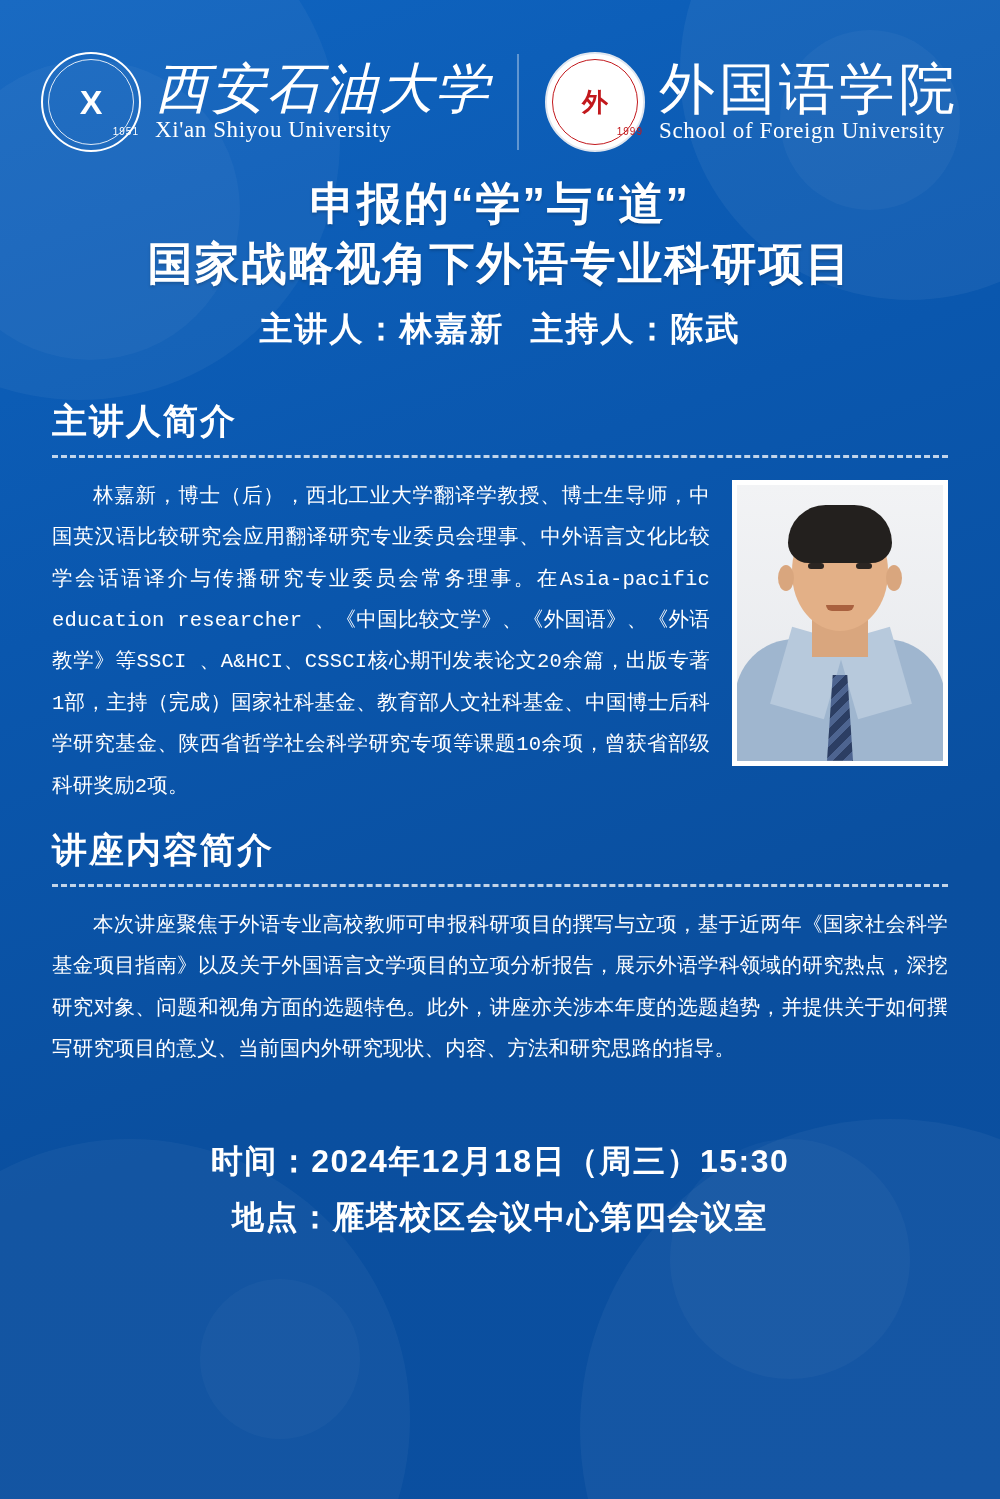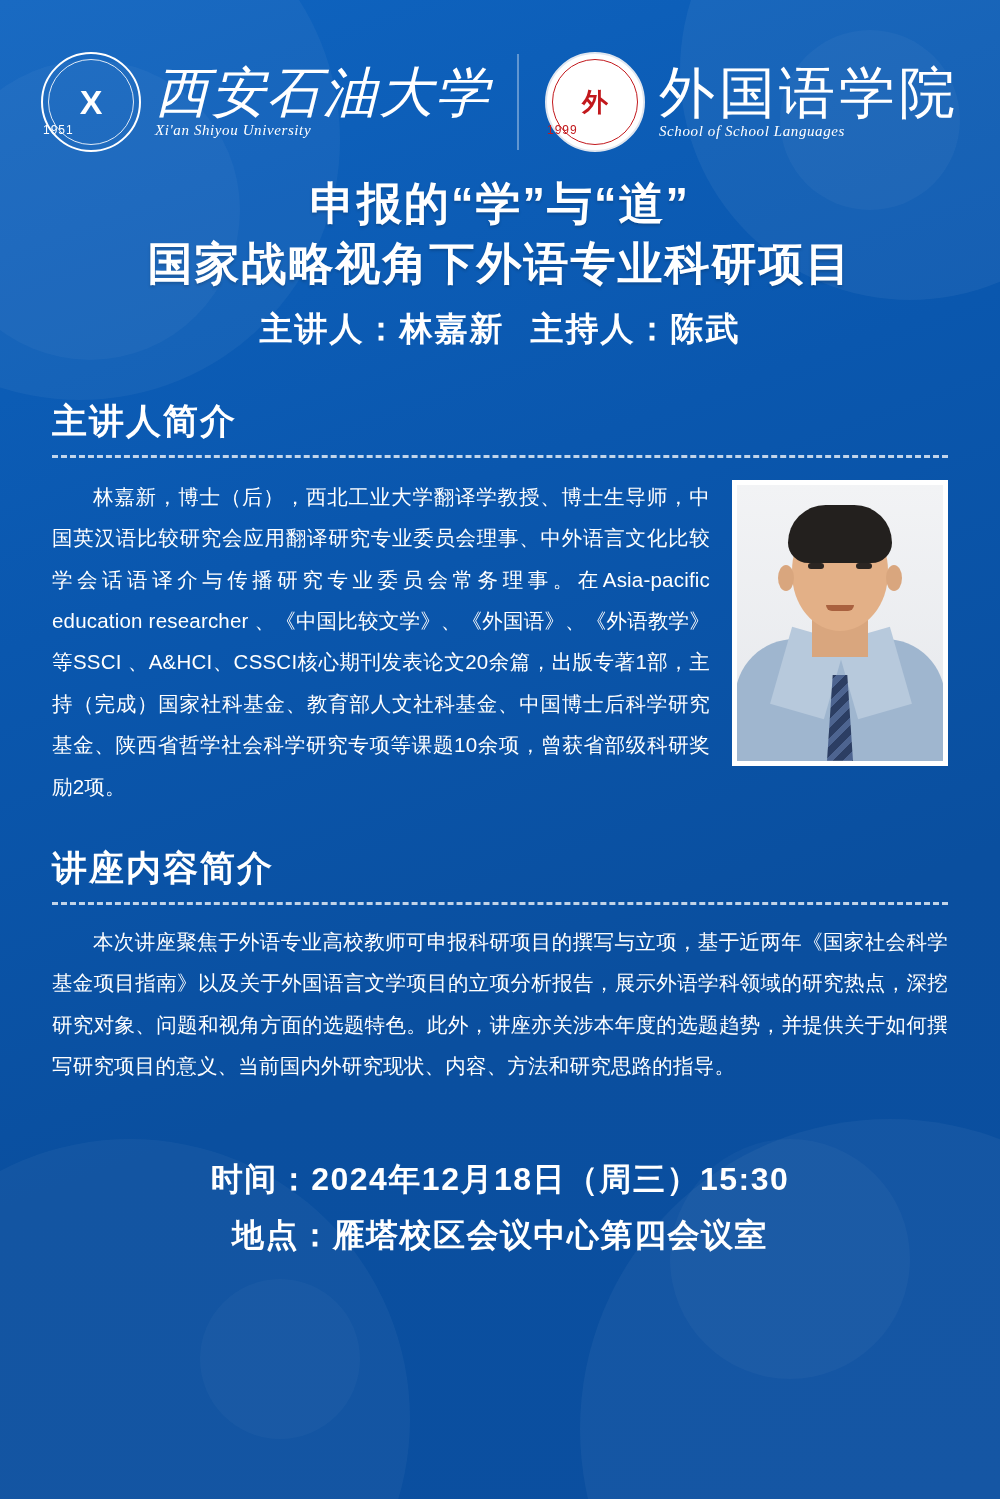--- a/index.html
+++ b/index.html
@@ -82,22 +82,22 @@
   }
   .seal.red .seal-core {
     color: #c2181c;
     font-size: 26px;
   }
   .seal-year {
     position: absolute;
     bottom: 13px;
     left: 0;
     right: 0;
-    text-align: left;
-    font-size: 12px;
+    text-align: right;
+    font-size: 10px;
     color: #ffffff;
     letter-spacing: 1px;
   }
   .seal.red .seal-year { color: #c2181c; }
 
   .logo-text {
     display: flex;
     flex-direction: column;
     justify-content: center;
   }
@@ -105,25 +105,24 @@
     font-family: "Liberation Serif", "DejaVu Serif", serif;
     font-size: 54px;
     font-weight: normal;
     color: #ffffff;
     line-height: 1.05;
     letter-spacing: 2px;
     font-style: italic;
   }
   .logo-cn.plain { font-style: normal; letter-spacing: 4px; font-size: 56px; }
   .logo-en {
-    font-size: 15px;
+    font-size: 23px;
     color: #ffffff;
     letter-spacing: 0.6px;
     font-family: "Liberation Serif", "DejaVu Serif", serif;
-    font-style: italic;
   }
   .divider-v {
     width: 2px;
     height: 96px;
     background: rgba(255,255,255,0.35);
   }
 
   
   .series {
     text-align: center;
@@ -169,20 +168,21 @@
     margin-top: 10px;
     border-top: 3px dashed rgba(255,255,255,0.75);
     height: 0;
   }
 
   .bio-wrap {
     display: flex;
     gap: 22px;
     margin-top: 18px;
     align-items: flex-start;
+    font-family: Liberation Mono, monospace;
   }
   .bio-text {
     flex: 1 1 auto;
     color: #ffffff;
     font-size: 20.5px;
     line-height: 2.02;
     text-align: justify;
     text-indent: 2em;
     letter-spacing: 0.2px;
   }
@@ -334,21 +334,21 @@
       <div class="divider-v"></div>
 
       <div class="logo-block">
         <div class="seal red">
           <div class="seal-inner"></div>
           <div class="seal-core">外</div>
           <div class="seal-year">1999</div>
         </div>
         <div class="logo-text">
           <div class="logo-cn plain">外国语学院</div>
-          <div class="logo-en">School of School Languages</div>
+          <div class="logo-en">School of Foreign University</div>
         </div>
       </div>
 
     </div>
 
     <div class="main-title">
       <div>申报的“学”与“道”</div>
       <div>国家战略视角下外语专业科研项目</div>
     </div>
     <div class="speakers">
@@ -372,21 +372,21 @@
             <div class="p-ear-l"></div>
             <div class="p-ear-r"></div>
             <div class="p-eye-l"></div>
             <div class="p-eye-r"></div>
             <div class="p-mouth"></div>
           </div>
         </div>
       </div>
     </div>
 
-    <div class="section" style="margin-top:38px;">
+    <div class="section" style="margin-top:20px;">
       <div class="section-title">讲座内容简介</div>
       <div class="dashed"></div>
       <div class="intro-text">本次讲座聚焦于外语专业高校教师可申报科研项目的撰写与立项，基于近两年《国家社会科学基金项目指南》以及关于外国语言文学项目的立项分析报告，展示外语学科领域的研究热点，深挖研究对象、问题和视角方面的选题特色。此外，讲座亦关涉本年度的选题趋势，并提供关于如何撰写研究项目的意义、当前国内外研究现状、内容、方法和研究思路的指导。</div>
     </div>
 
     <div class="footer">
       <div class="footer-line">时间：2024年12月18日（周三）15:30</div>
       <div class="footer-line">地点：雁塔校区会议中心第四会议室</div>
     </div>
 

